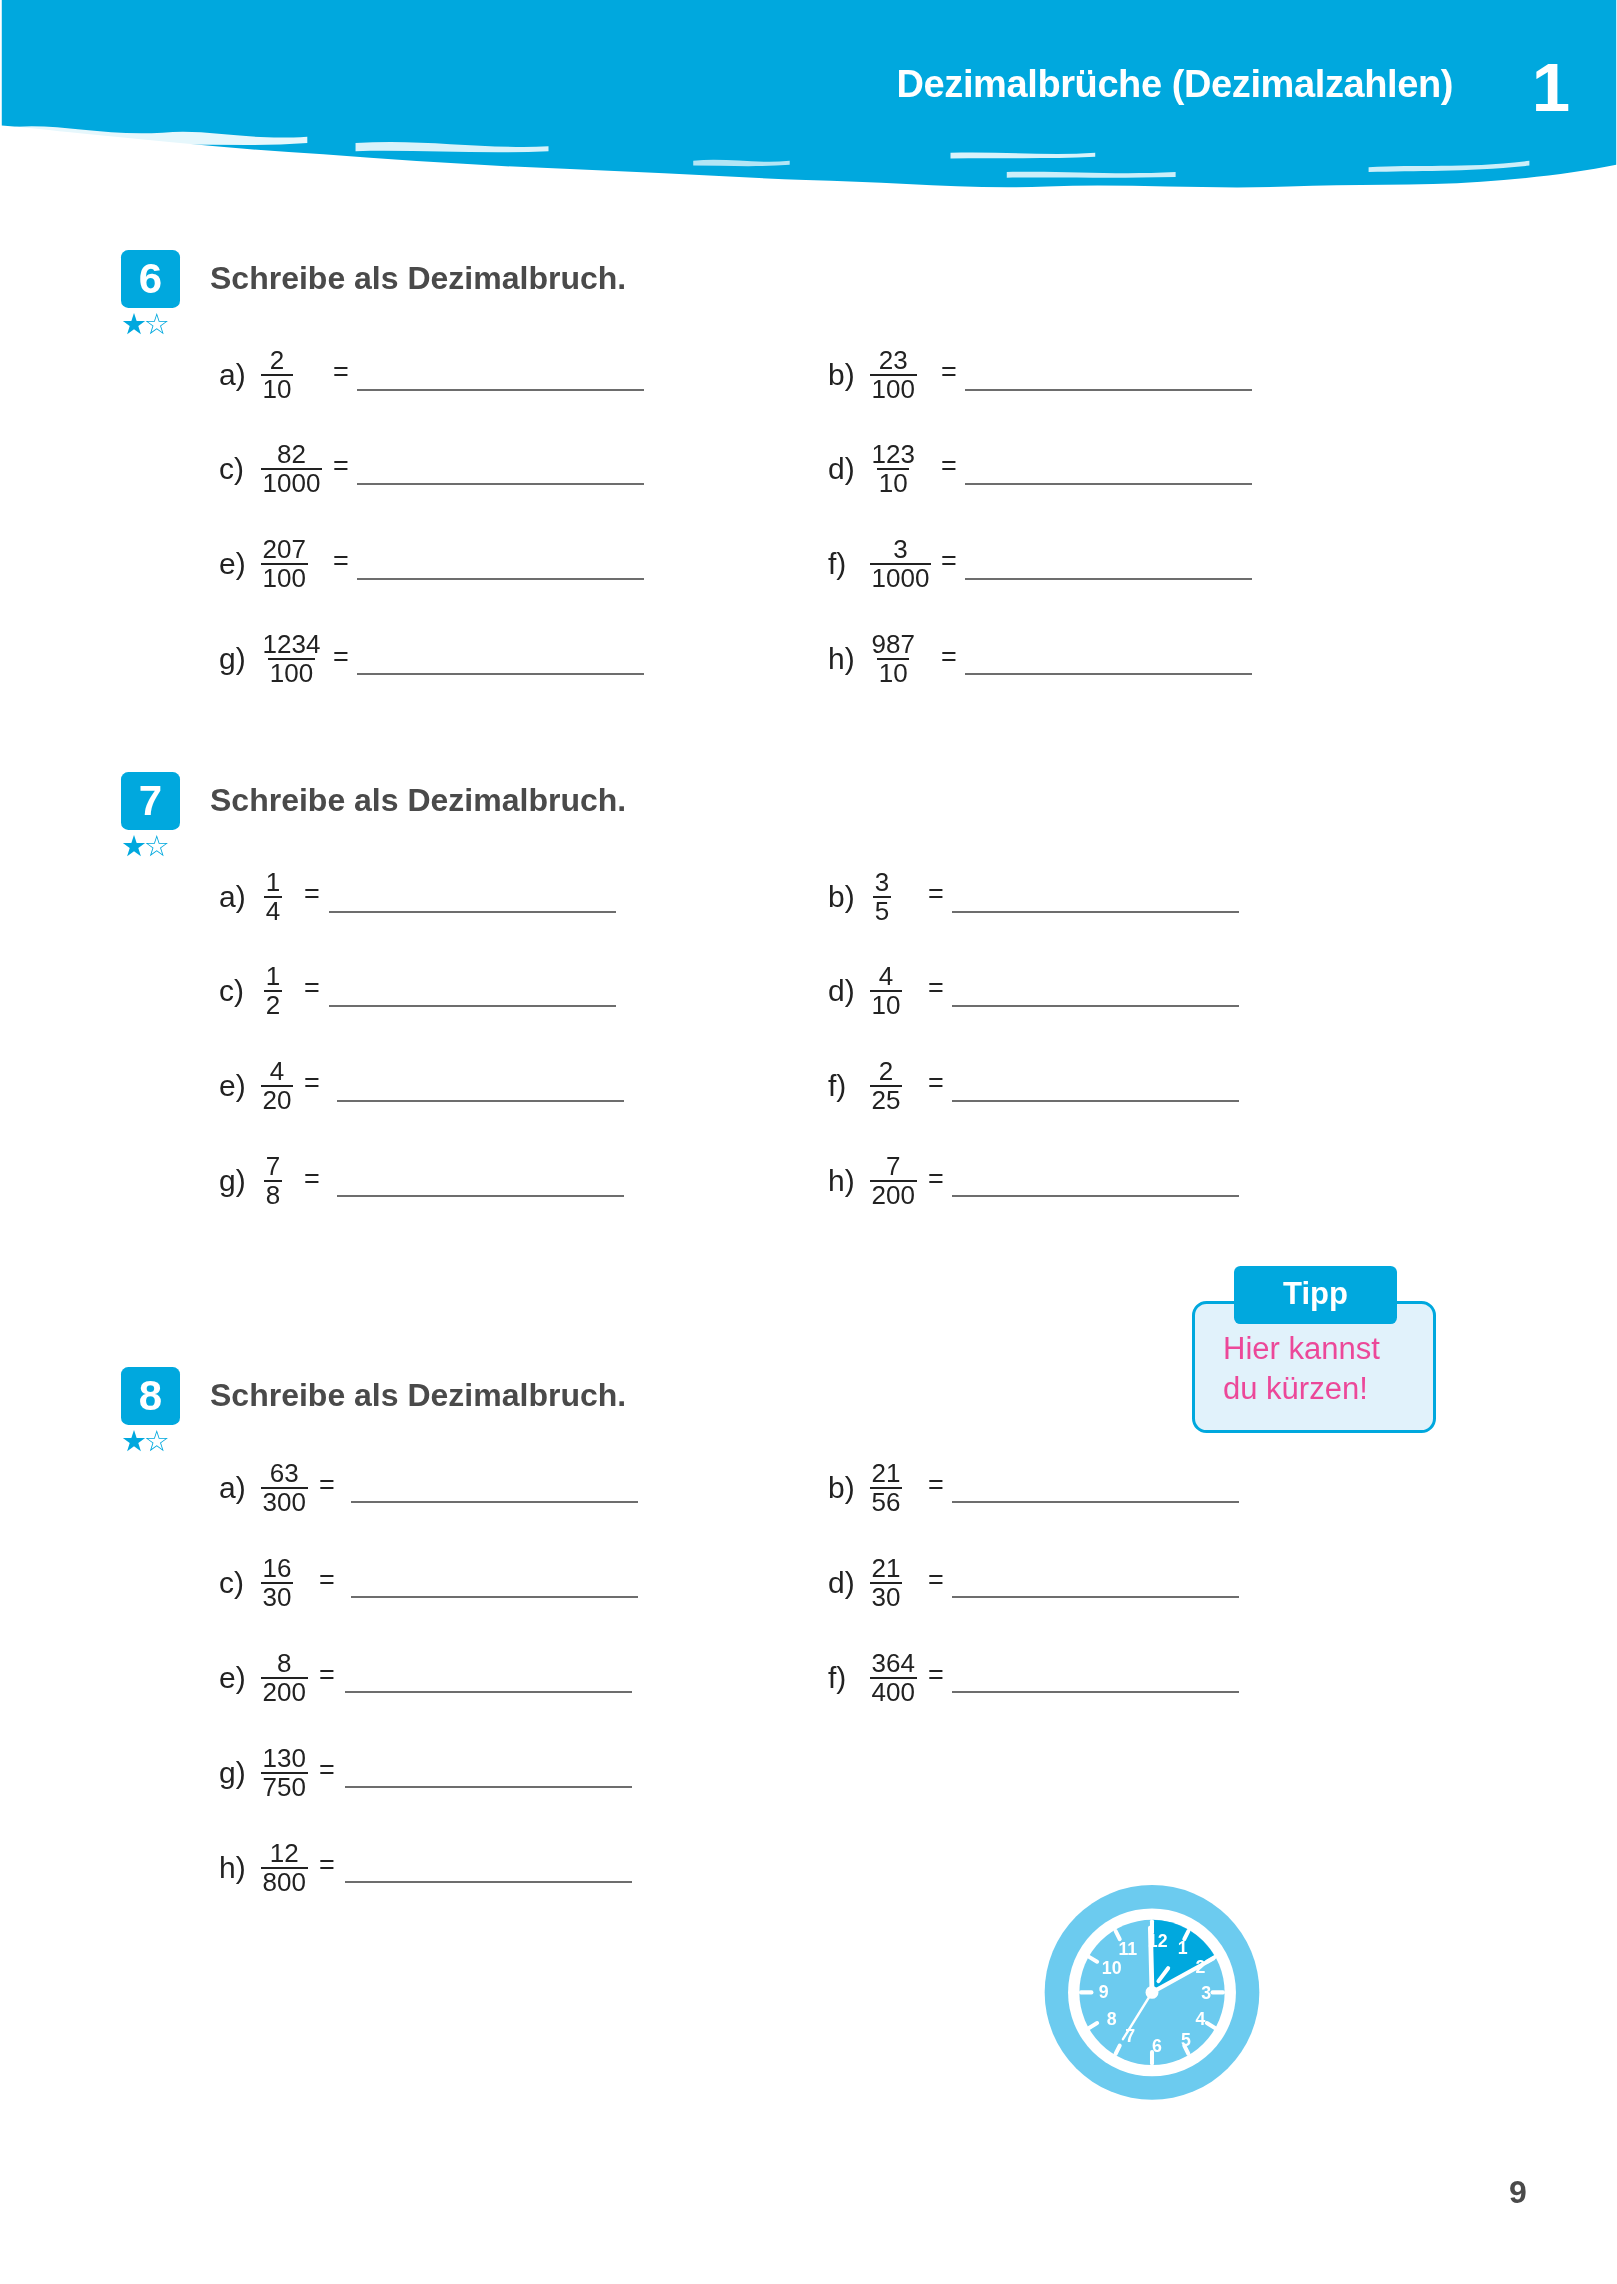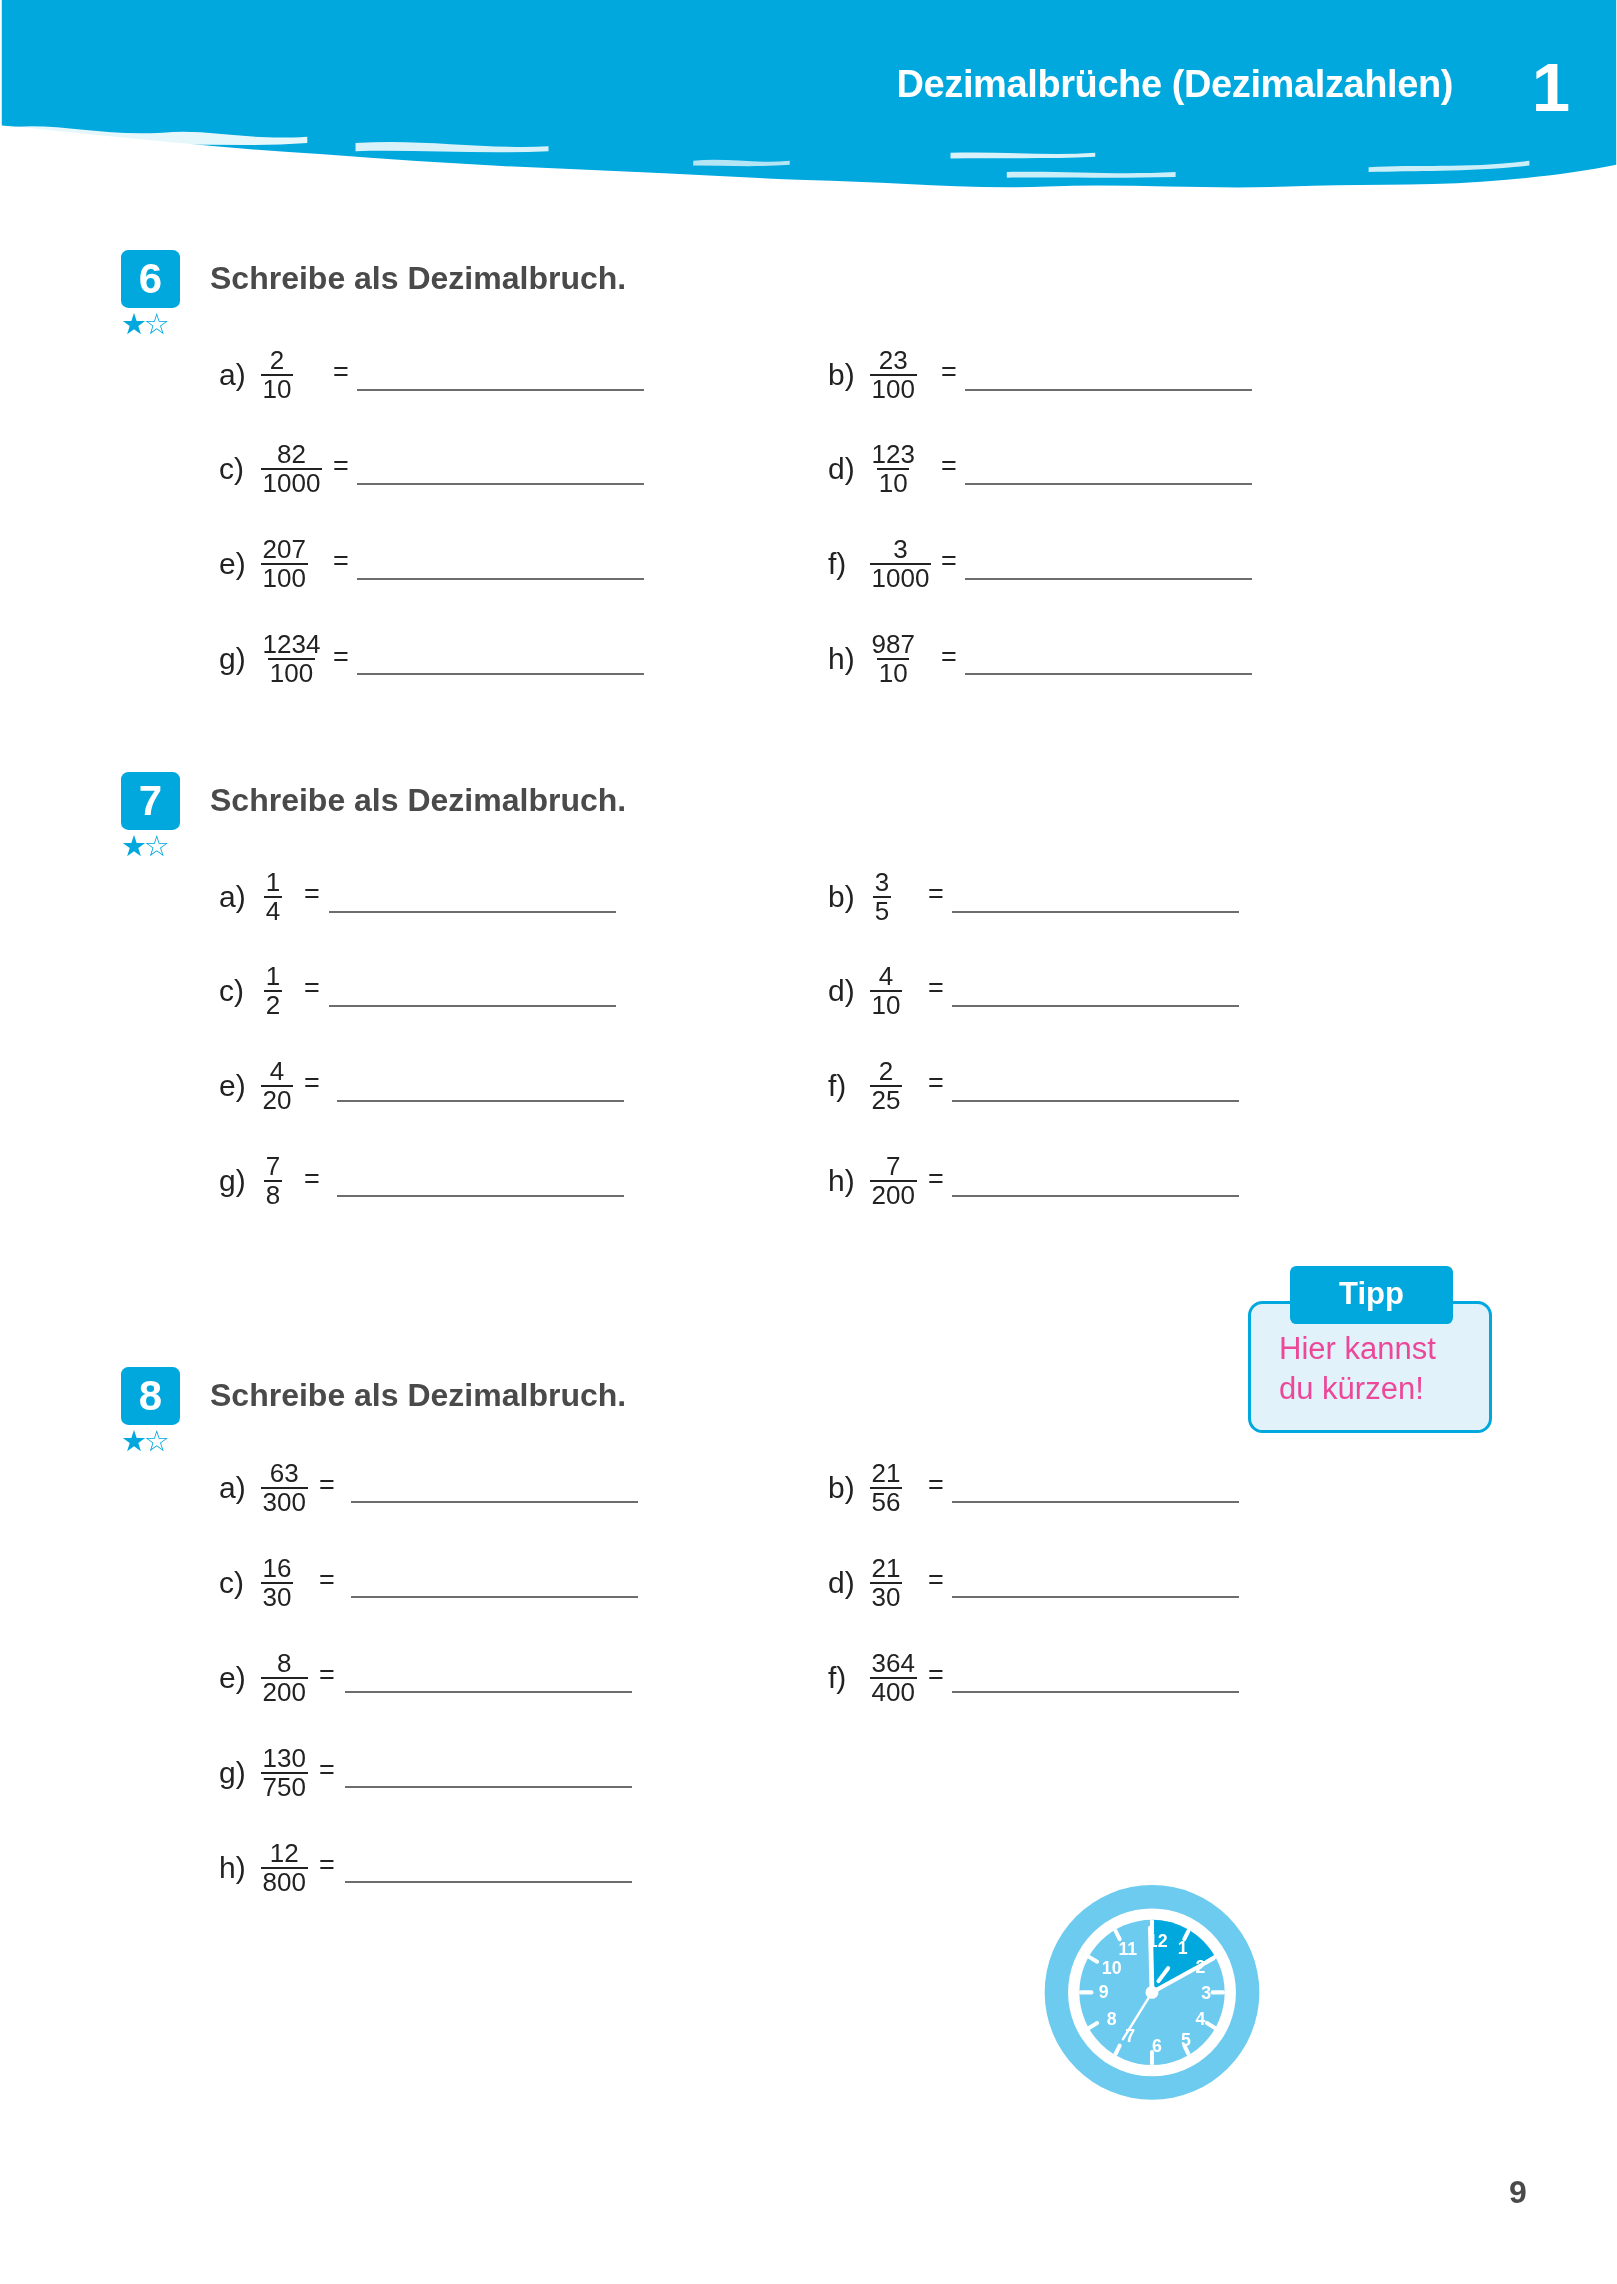--- a/index.html
+++ b/index.html
@@ -44,21 +44,21 @@
     font-size: 26px; line-height: 27px; color: #222; min-width: 24px;
   }
   .frac .num { padding: 0 1.6px; }
   .frac .den { border-top: 2.4px solid #222; padding: 0 1.6px; }
   .eq { font-size: 27px; color: #222; position: absolute; top: 16px; }
   .answer-line {
     position: absolute; top: 42px; height: 0; width: 287px;
     border-top: 2.4px solid #6d6d6d;
   }
   .tip {
-    position: absolute; left: 1248px; top: 1266px; width: 243px; height: 164px;
+    position: absolute; left: 1192px; top: 1266px; width: 243px; height: 164px;
   }
   .tip-box {
     position: absolute; left: 0; top: 35px; width: 238px; height: 126px;
     background: #e1f2fb; border: 3.2px solid #00a8de; border-radius: 14.5px;
   }
   .tip-label {
     position: absolute; left: 42px; top: 0; width: 163px; height: 58px;
     background: #00a8de; border-radius: 6.4px; color: #fff;
     font-size: 31px; font-weight: bold; text-align: center; line-height: 56px;
   }

